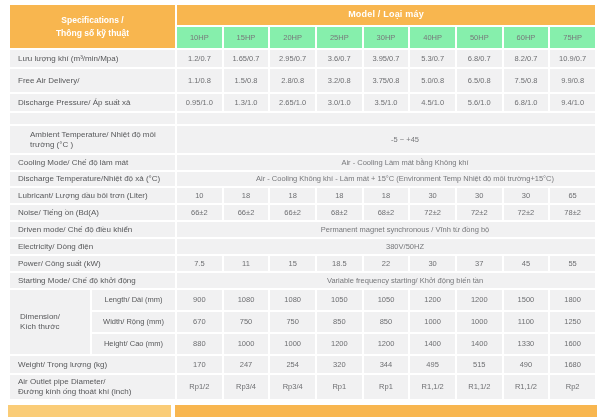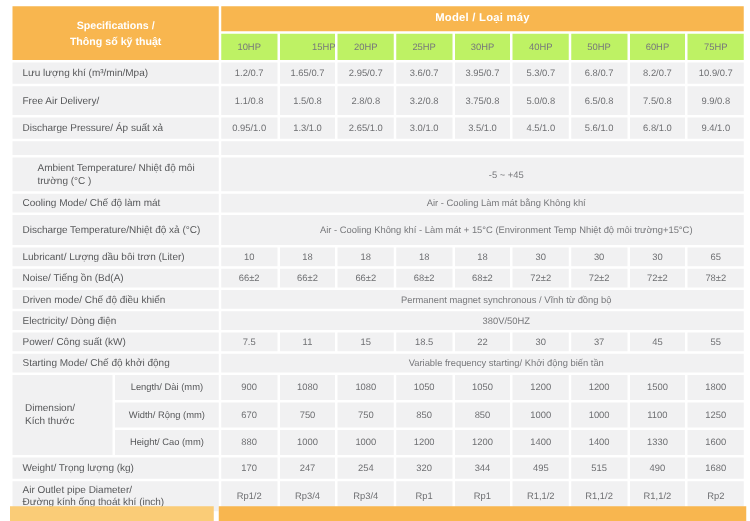--- a/index.html
+++ b/index.html
@@ -15,21 +15,21 @@
     color:var(--value-text,#6E6F72);
     font-size:7.5px;line-height:1.25;
     text-align:center;vertical-align:middle;padding:0;
     overflow:hidden;
   }
   td.orange{
     background:var(--orange,#F8B64F);color:#ffffff;font-weight:bold;
   }
   td.left-head{font-size:8.5px;white-space:pre-line;line-height:1.5;}
   td.model-head{font-size:9px;letter-spacing:.2px;}
-  td.hp{background:#bef264;font-size:7.5px;color:#77787B;}
+  td.hp{background:#86efac;font-size:7.5px;color:#77787B;}
   td.label{
     text-align:left;padding-left:8px;color:var(--label-text,#57585A);
     font-size:8px;white-space:pre-line;
   }
   td.sublabel{font-size:7.5px;color:var(--label-text,#57585A);}
   td.group{padding-left:10px;font-size:8px;}
   td.merged{color:#77787B;padding-left:38px;}
   td.spacer{background:var(--cell-bg,#F1F1F2);}
   .footer{
     position:absolute;left:8px;top:405px;width:589px;height:47px;
@@ -63,21 +63,21 @@
         <col>
     </colgroup>
     <tbody>
       <tr>
         <td class="orange left-head" colspan="2" rowspan="2" style="height:43px">Specifications /
 Thông số kỹ thuật</td>
         <td class="orange model-head" colspan="9" style="height:20px">Model / Loại máy</td>
       </tr>
       <tr id="hp-row">
           <td class="hp" style="height: 21px;">10HP</td>
-          <td class="hp" style="height: 21px; text-align: right;">15HP</td>
+          <td class="hp" style="height: 21px;">15HP</td>
           <td class="hp" style="height: 21px; margin-top: 26px;">20HP</td>
           <td class="hp" style="height: 21px;">25HP</td>
           <td class="hp" style="height: 21px;">30HP</td>
           <td class="hp" style="height: 21px;">40HP</td>
           <td class="hp" style="height: 21px;">50HP</td>
           <td class="hp" style="height: 21px;">60HP</td>
           <td class="hp" style="height: 21px;">75HP</td>
         </tr>
     </tbody>
     <tbody id="spec-body">
@@ -123,21 +123,21 @@
         </tr>
         <tr>
           <td class="label" colspan="2" style="height: 27px; padding-left: 20px;">Ambient Temperature/ Nhiệt độ môi trường (°C )</td>
           <td class="val merged" colspan="9">-5 ~ +45</td>
         </tr>
         <tr>
           <td class="label" colspan="2" style="height: 15px;">Cooling Mode/ Chế độ làm mát</td>
           <td class="val merged" colspan="9">Air - Cooling Làm mát bằng Không khí</td>
         </tr>
         <tr>
-          <td class="label" colspan="2" style="height: 24px;">Discharge Temperature/Nhiệt độ xả (°C)</td>
+          <td class="label" colspan="2" style="height: 14px;">Discharge Temperature/Nhiệt độ xả (°C)</td>
           <td class="val merged" colspan="9">Air - Cooling Không khí - Làm mát + 15°C (Environment Temp Nhiệt độ môi trường+15°C)</td>
         </tr>
         <tr>
           <td class="label" colspan="2" style="height: 15px;">Lubricant/ Lượng dầu bôi trơn (Liter)</td>
           <td class="val">10</td>
           <td class="val">18</td>
           <td class="val">18</td>
           <td class="val">18</td>
           <td class="val">18</td>
           <td class="val">30</td>

